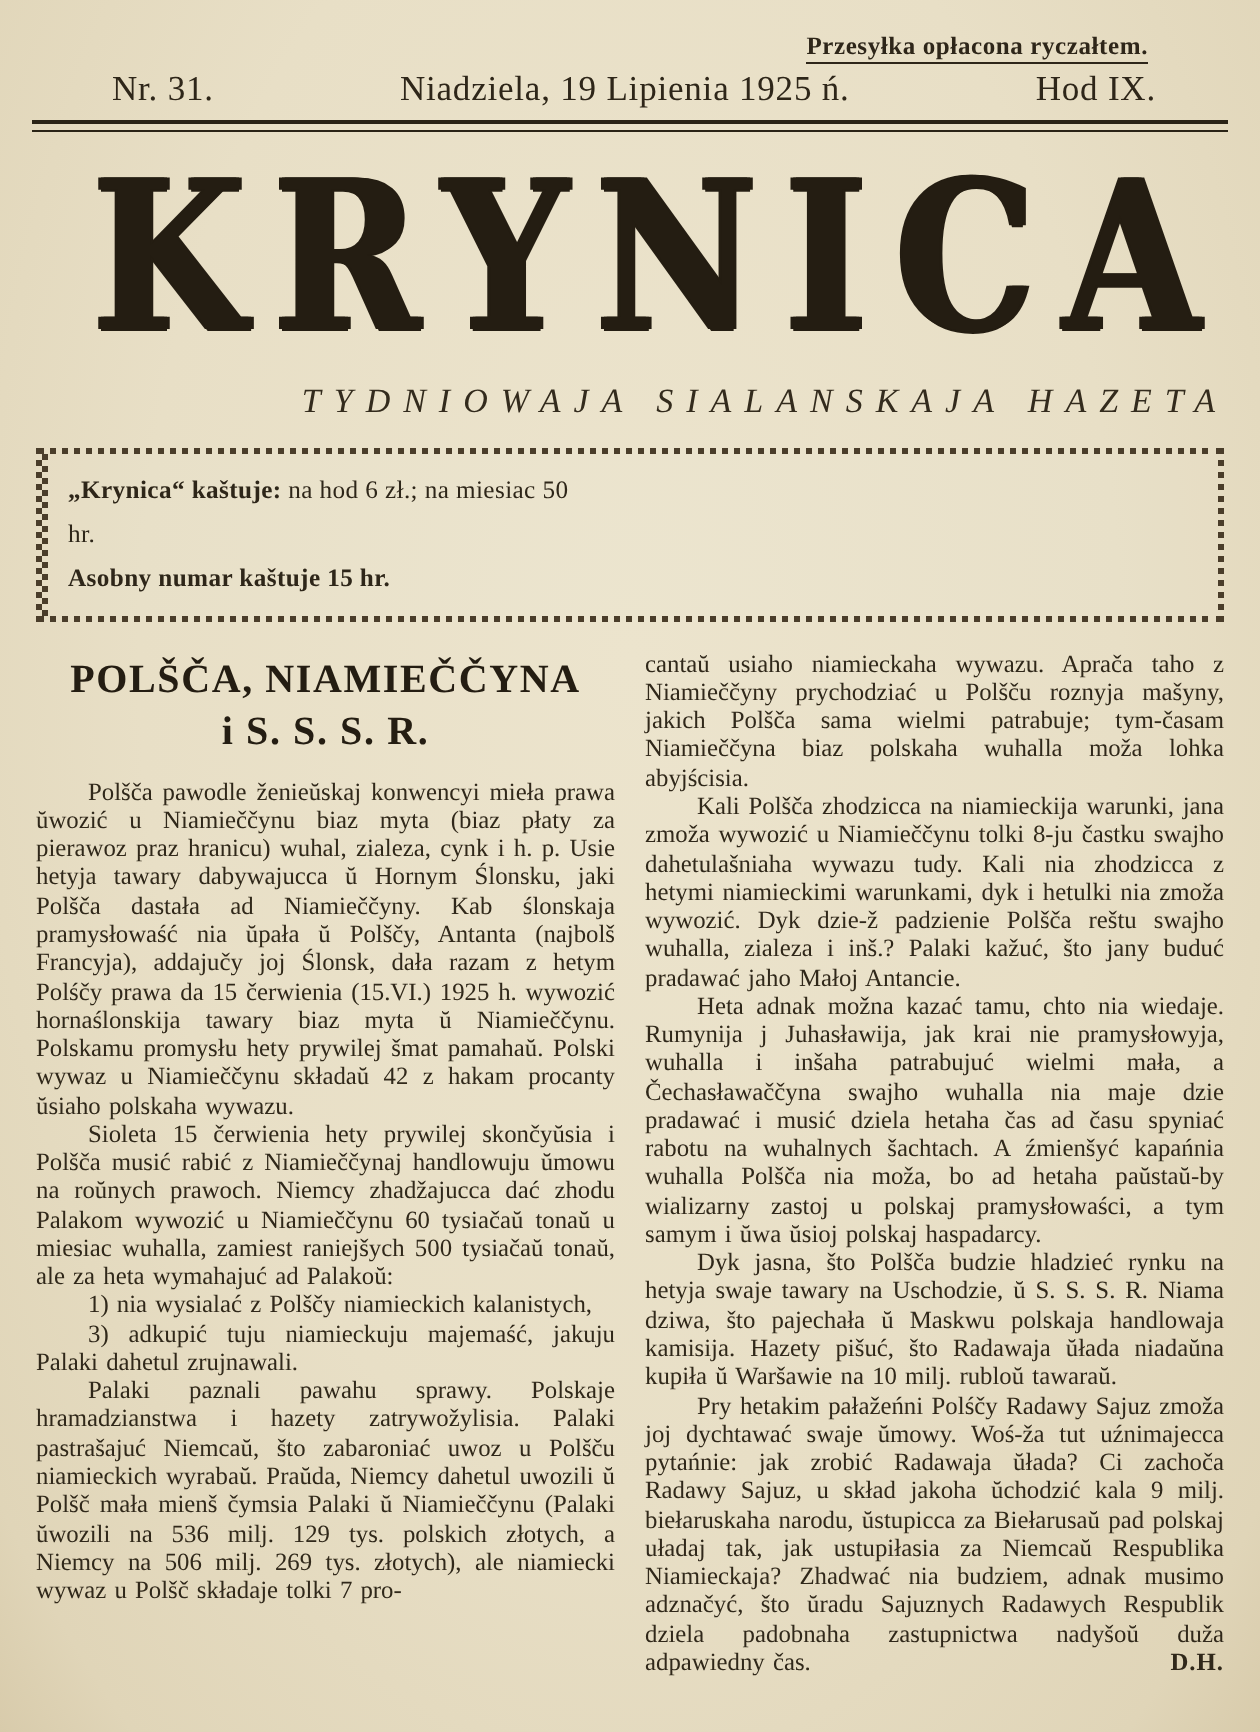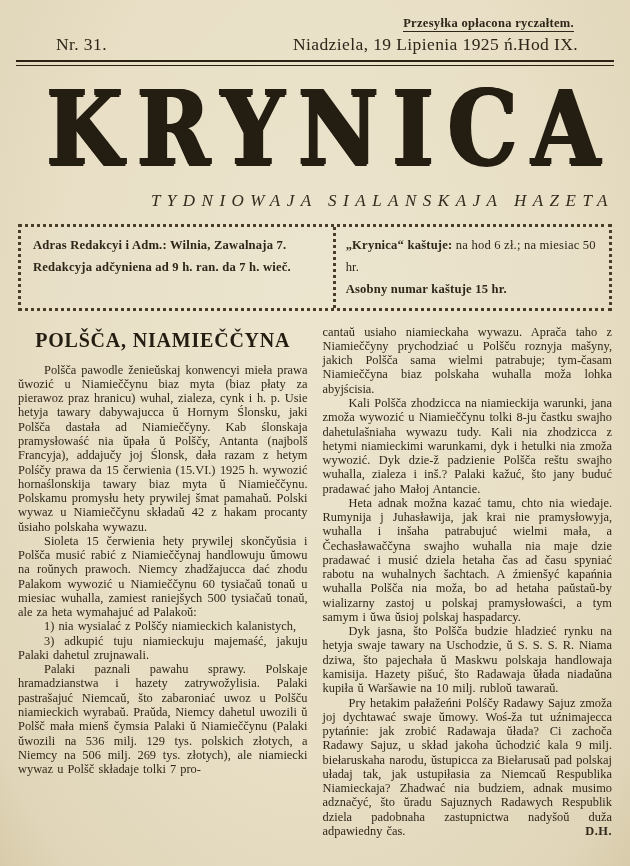--- a/index.html
+++ b/index.html
@@ -25,21 +25,21 @@
     letter-spacing:0.3px;
   }
   .mail-note span{border-bottom:1.6px solid #2e2619;padding-bottom:1px;}
   .dateline{
     display:flex;align-items:baseline;
     padding:0 36px 0 40px;
     margin-top:3px;
     font-size:17.5px;
     letter-spacing:0.4px;
   }
-  .dateline .date{flex:1;text-align:right;}
+  .dateline .date{flex:1;text-align:center;}
   .rule-double{
     margin-top:5px;
     border-top:2.5px solid #2a2316;
     border-bottom:1.2px solid #2a2316;
     height:3px;
   }
   
   .masthead{text-align:right;margin-top:4px;}
   .title{
     display:inline-block;
@@ -120,35 +120,32 @@
   </div>
 
   <div class="rule-double"></div>
 
   <div class="masthead">
     <div class="title">KRYNICA</div>
     <div class="subtitle">TYDNIOWAJA SIALANSKAJA HAZETA</div>
   </div>
 
   <div class="info-box">
-    <div class="info-cell info-left">
-      <div>Adras Redakcyi i Adm.: Wilnia, Zawalnaja 7.</div>
-      <div>Redakcyja adčyniena ad 9 h. ran. da 7 h. wieč.</div>
-    </div>
     <div class="info-cell info-right">
       <div><b>„Krynica“ kaštuje:</b><span class="normal"> na hod 6 zł.; na miesiac 50 hr.</span></div>
       <div class="centered">Asobny numar kaštuje 15 hr.</div>
     </div>
   </div>
 
   <div class="cols">
 
     <div class="col">
       <h2 class="headline">
         <span>POLŠČA, NIAMIEČČYNA</span><br>
+        <span>i S. S. S. R.</span>
       </h2>
       <p class="body-p">Polšča pawodle ženieŭskaj konwencyi mieła prawa ŭwozić u Niamieččynu biaz myta (biaz płaty za pierawoz praz hranicu) wuhal, zialeza, cynk i h. p.  Usie hetyja tawary dabywajucca ŭ Hornym Ślonsku, jaki Polšča dastała ad Niamieččyny. Kab ślonskaja pramysłowaść nia ŭpała ŭ Polščy, Antanta (najbolš Francyja), addajučy joj Ślonsk, dała razam z hetym Polśčy prawa da 15 čerwienia (15.VI.) 1925 h.  wywozić hornaślonskija tawary biaz myta ŭ Niamieččynu.  Polskamu promysłu hety prywilej šmat pamahaŭ.  Polski wywaz u Niamieččynu składaŭ 42 z hakam procanty ŭsiaho polskaha wywazu.</p>
       <p class="body-p">Sioleta 15 čerwienia hety prywilej skončyŭsia i Polšča musić rabić z Niamieččynaj handlowuju ŭmowu na roŭnych prawoch. Niemcy zhadžajucca dać zhodu Palakom wywozić u Niamieččynu 60 tysiačaŭ tonaŭ u miesiac wuhalla, zamiest raniejšych 500 tysiačaŭ tonaŭ, ale za heta wymahajuć ad Palakoŭ:</p>
       <p class="body-p">1) nia wysialać z Polščy niamieckich kalanistych,</p>
       <p class="body-p">3) adkupić tuju niamieckuju majemaść, jakuju Palaki dahetul zrujnawali.</p>
       <p class="body-p">Palaki paznali pawahu sprawy.  Polskaje hramadzianstwa i hazety zatrywožylisia. Palaki pastrašajuć Niemcaŭ, što zabaroniać uwoz u Polšču niamieckich wyrabaŭ. Praŭda, Niemcy dahetul uwozili ŭ Polšč mała mienš čymsia Palaki ŭ Niamieččynu (Palaki ŭwozili na 536 milj. 129 tys. polskich złotych, a Niemcy na 506 milj. 269 tys. złotych), ale niamiecki wywaz u Polšč składaje tolki 7 pro-</p>
     </div>
 
     <div class="col">
       <p class="body-p no-indent">cantaŭ usiaho niamieckaha wywazu.  Aprača taho z Niamieččyny prychodziać u Polšču roznyja mašyny, jakich Polšča sama wielmi patrabuje; tym-časam Niamieččyna biaz polskaha wuhalla moža lohka abyjścisia.</p>

